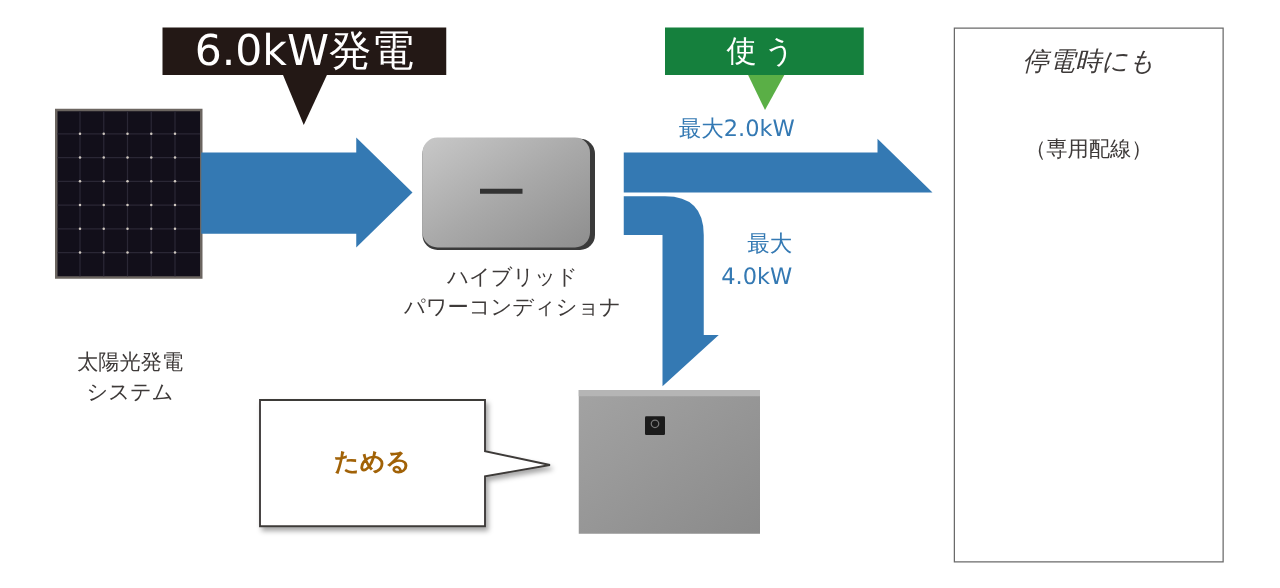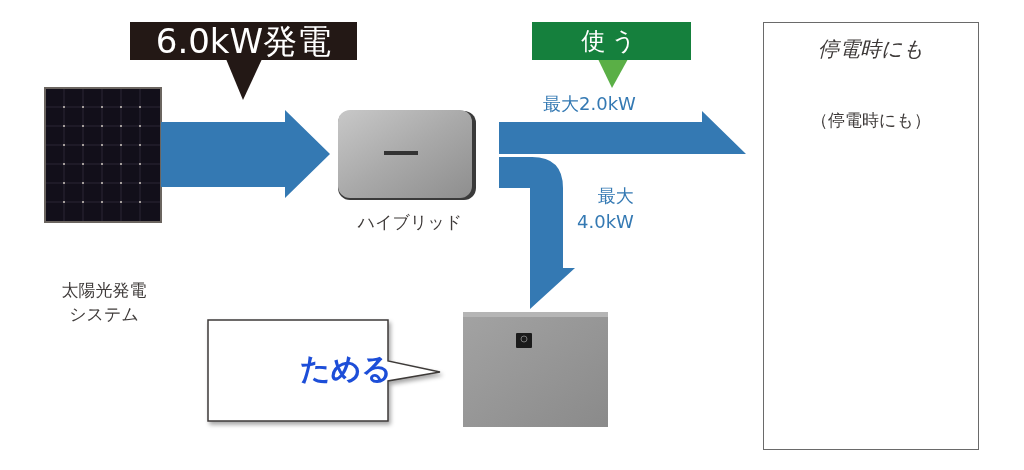--- a/index.html
+++ b/index.html
@@ -11,22 +11,22 @@
   .label-green { left:532px; top:22px; width:159px; height:38px; background:#15803d;
                  color:#ffffff; font-size:24px; line-height:38px; text-align:center; letter-spacing:6px; }
   .caption { color:#3e3a39; font-size:17px; line-height:24px; text-align:center; }
   .blue-text { color:#3479b3; font-size:18px; line-height:26px; }
   .device-box { left:763px; top:22px; width:216px; height:428px; border:1.5px solid #6a6a6a;
                 box-sizing:border-box; background:#fff; }
   .box-title { left:763px; top:34px; width:216px; text-align:center; color:#3e3a39;
                font-size:21px; line-height:31px;font-style:italic; }
   .box-sub { left:763px; top:108px; width:216px; text-align:center; color:#3e3a39;
              font-size:17px; line-height:24px; }
-  .callout-text { left:210px; top:346px; width:176px; text-align:center; font-size:30px;
-                  font-weight:bold; color:#1d4ed8; line-height:46px;padding-left:48px; }
+  .callout-text { left:210px; top:346px; width:176px; text-align:center; font-size:20px;
+                  font-weight:bold; color:#a16207; line-height:46px; }
 </style>
 </head>
 <body>
 
 <svg class="abs" style="left:0;top:0" width="1024" height="470">
   <defs>
     <linearGradient id="pcsGrad" x1="0" y1="0" x2="1" y2="1">
       <stop offset="0" stop-color="#c8c8c8"></stop>
       <stop offset="0.5" stop-color="#a9a9a9"></stop>
       <stop offset="1" stop-color="#8e8e8e"></stop>
@@ -140,27 +140,28 @@
 
 <div class="abs label-green">使う</div>
 
 <div class="abs caption" style="left:30px;top:234px;width:148px;margin-top:44px;">
   <div>太陽光発電</div>
   <div>システム</div>
 </div>
 
 <div class="abs caption" style="left:300px;top:210px;width:220px;">
   <div>ハイブリッド</div>
+  <div>パワーコンディショナ</div>
 </div>
 
 <div class="abs blue-text" style="left:543px;top:91px;">最大2.0kW</div>
 <div class="abs blue-text" style="left:577px;top:183px;text-align:right;">
   <div>最大</div>
   <div>4.0kW</div>
 </div>
 
 <div class="abs callout-text">ためる</div>
 
 <div class="abs device-box"></div>
 <div class="abs box-title">
   <div>停電時にも</div>
 </div>
-<div class="abs box-sub">（停電時にも）</div>
+<div class="abs box-sub">（専用配線）</div>
 
 </body></html>

